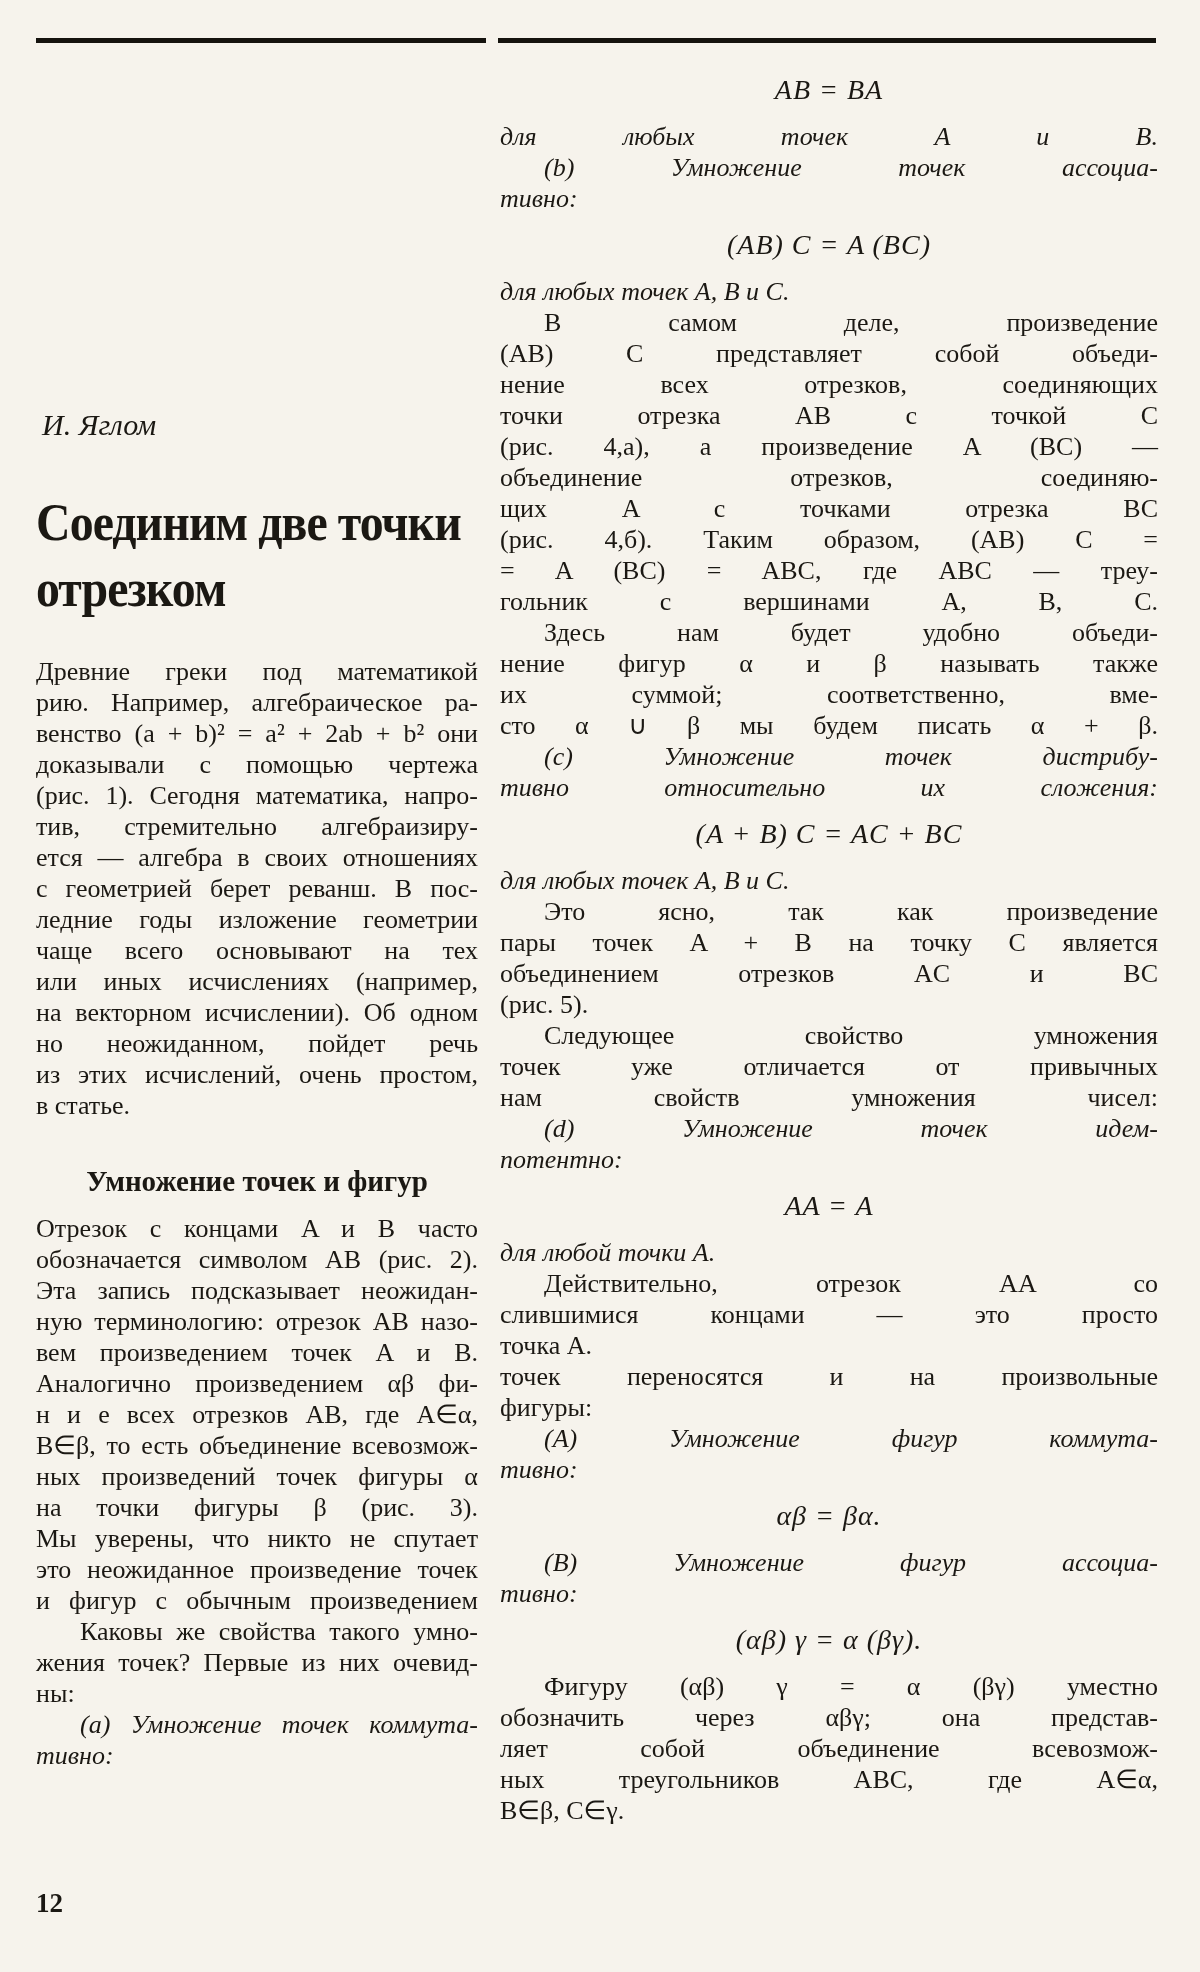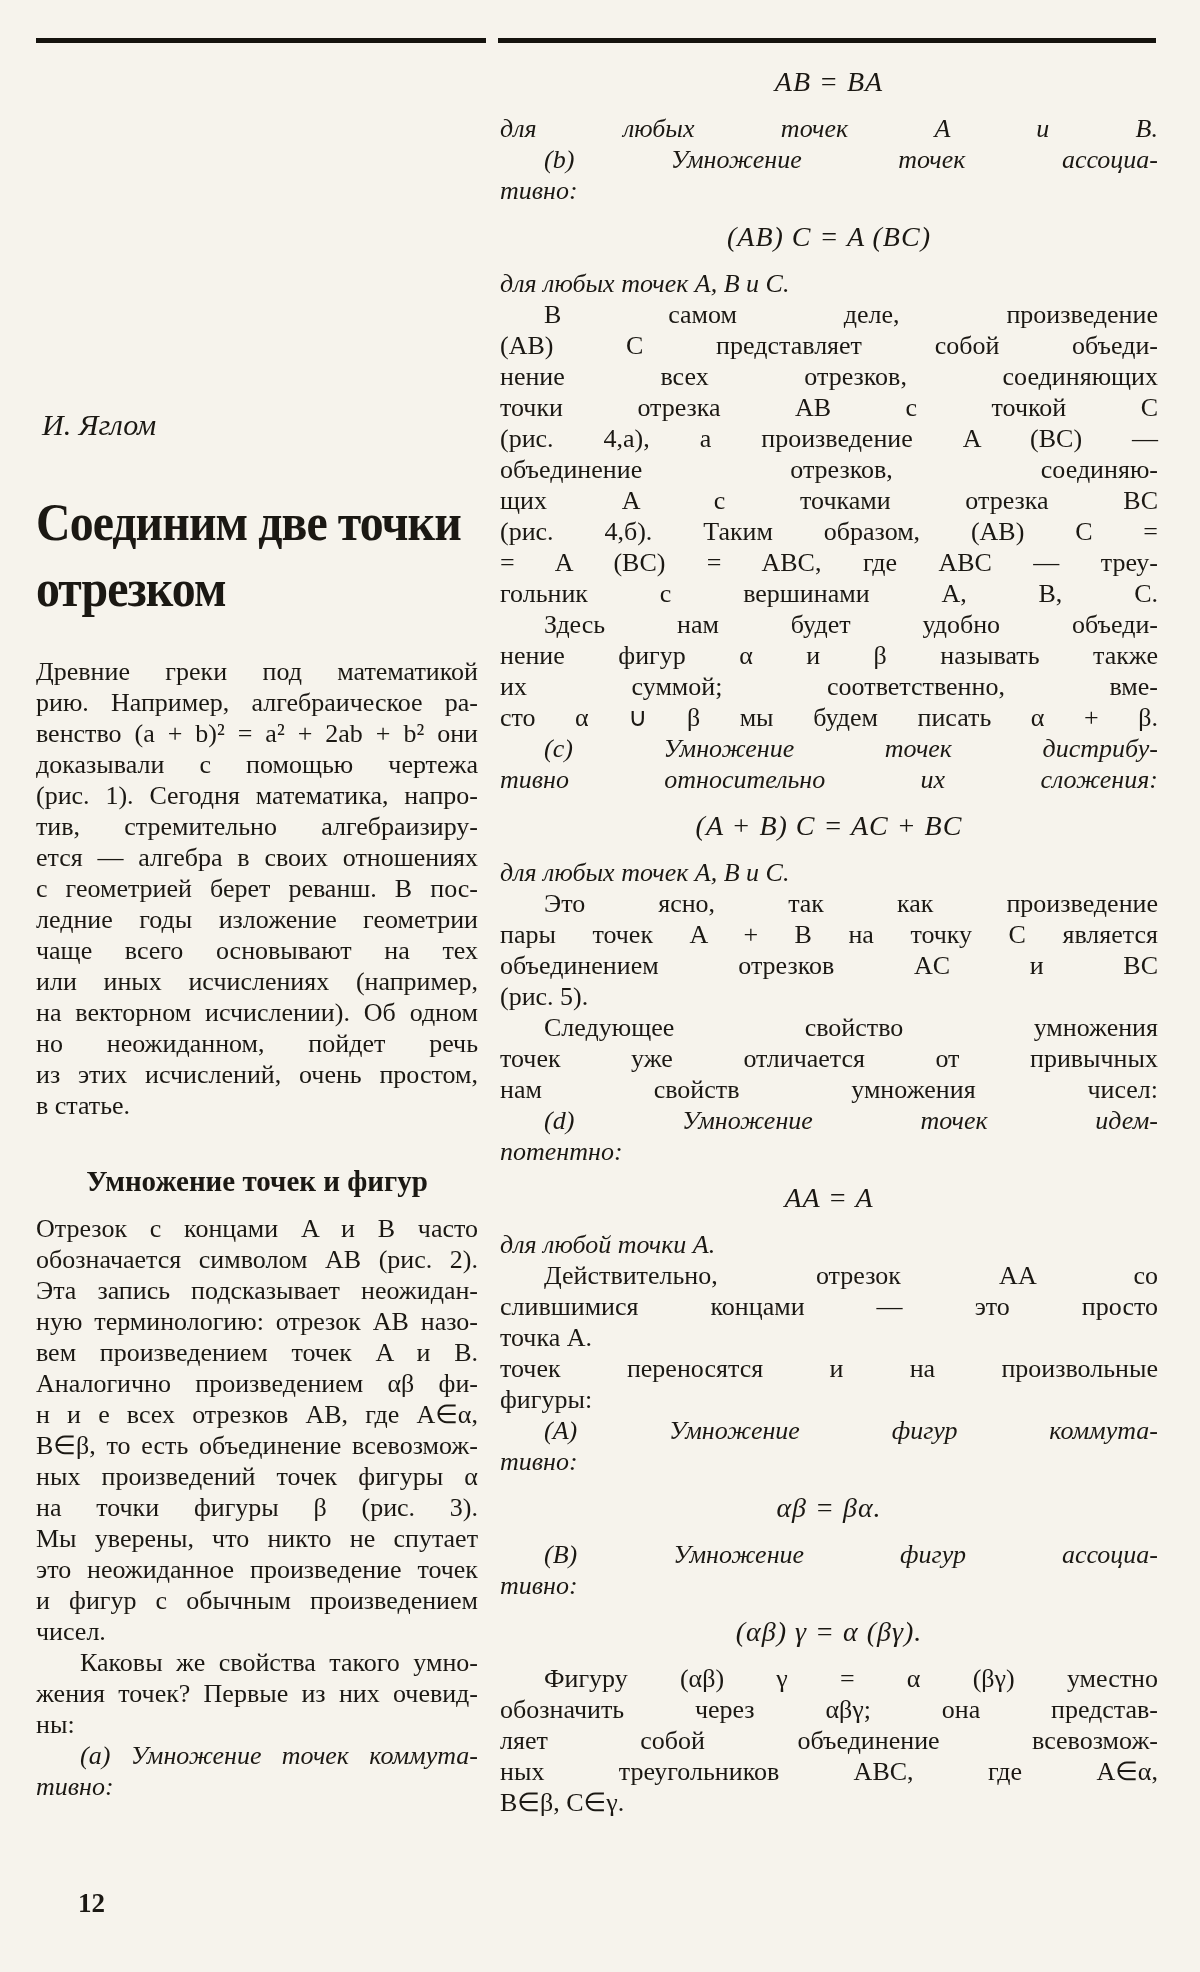--- a/index.html
+++ b/index.html
@@ -11,21 +11,21 @@
     color:#1b1813;
     font-family:"Liberation Serif", serif;
     overflow:hidden;
   }
   .rule{position:absolute;top:38px;height:5px;background:#15130e;}
   .rule-left{left:36px;width:450px;}
   .rule-right{left:498px;width:658px;}
 
   .col{position:absolute;}
   .col-left{left:36px;top:408px;width:442px;}
-  .col-right{left:500px;top:64px;width:658px;}
+  .col-right{left:500px;top:72px;width:658px;}
 
   .author{font-style:italic;font-size:30px;line-height:34px;margin:0 0 48px 6px;}
   .title{
     font-weight:bold;font-size:52px;line-height:66px;letter-spacing:-1px;
     transform:scaleX(0.92);transform-origin:0 0;
     margin:0 0 34px 0;white-space:nowrap;
   }
 
   .ln{
     font-size:26px;line-height:31px;
@@ -33,21 +33,21 @@
   }
   .just{text-align:justify;text-align-last:justify;text-justify:inter-word;}
   .ital{font-style:italic;}
   .ind{text-indent:44px;}
   .heading{font-weight:bold;font-size:29px;line-height:34px;margin:43px 0 15px;text-align:center;}
   .formula{
     font-size:28px;line-height:36px;font-style:italic;
     text-align:center;letter-spacing:1px;margin:13px 0;
   }
   .col .formula:first-child{margin-top:0;}
-  .pagenum{position:absolute;left:36px;top:1888px;font-weight:bold;font-size:27px;margin-left:42px;}
+  .pagenum{position:absolute;left:36px;top:1888px;font-weight:bold;font-size:27px;}
 </style>
 </head>
 <body>
 
 <div class="page">
 
   <div class="rule rule-left"></div>
   <div class="rule rule-right"></div>
 
   <div class="col col-left">
@@ -79,21 +79,20 @@
         <div class="ln just">ную терминологию: отрезок AB назо-</div>
         <div class="ln just">вем произведением точек A и B.</div>
         <div class="ln just">Аналогично произведением αβ фи-</div>
         <div class="ln just">н и е  всех отрезков AB, где A∈α,</div>
         <div class="ln just">B∈β, то есть объединение всевозмож-</div>
         <div class="ln just">ных произведений точек фигуры α</div>
         <div class="ln just">на точки фигуры β (рис. 3).</div>
         <div class="ln just">Мы уверены, что никто не спутает</div>
         <div class="ln just">это неожиданное произведение точек</div>
         <div class="ln just">и фигур с обычным произведением</div>
-        <div class="ln">чисел.</div>
         <div class="ln just ind">Каковы же свойства такого умно-</div>
         <div class="ln just">жения точек? Первые из них очевид-</div>
         <div class="ln">ны:</div>
         <div class="ln just ital ind">(а) Умножение точек коммута-</div>
         <div class="ln ital">тивно:</div>
       </div>
   </div>
 
   <div class="col col-right">
     <div>

